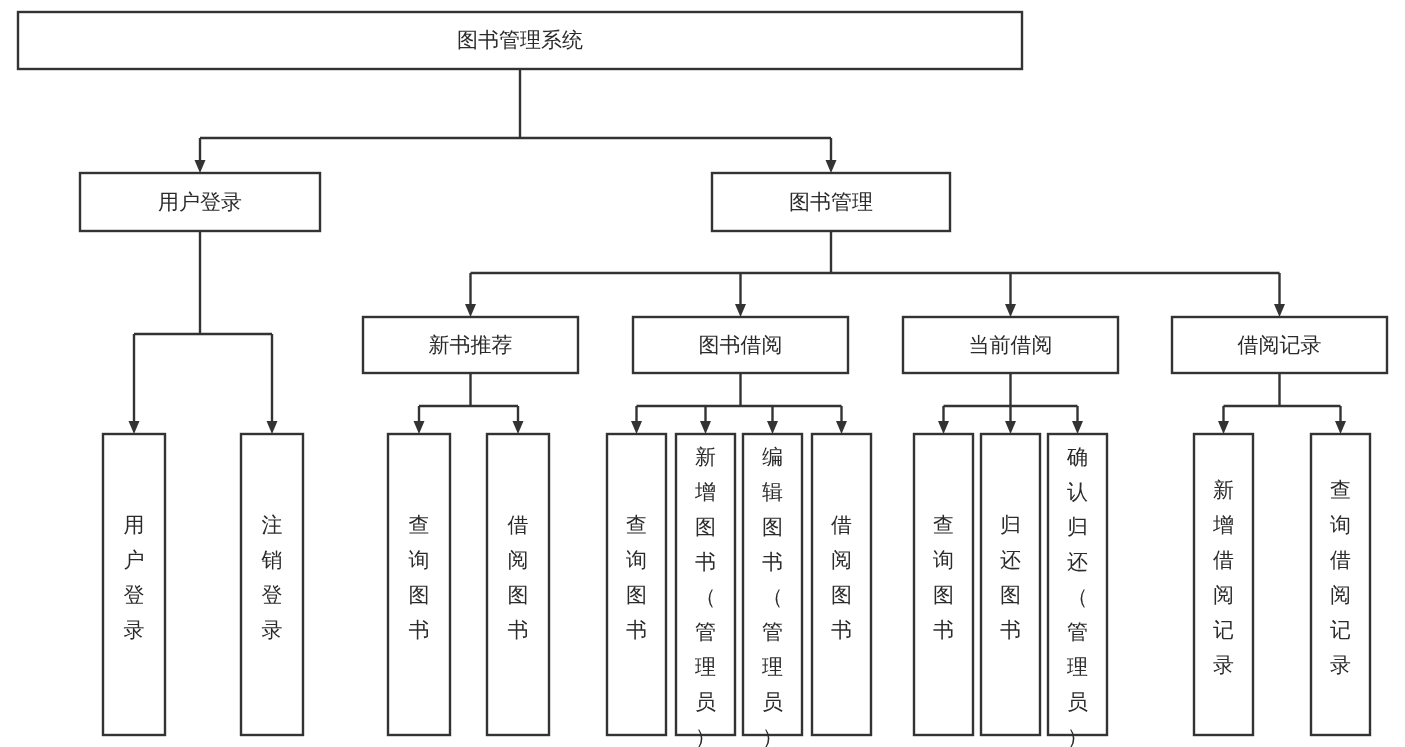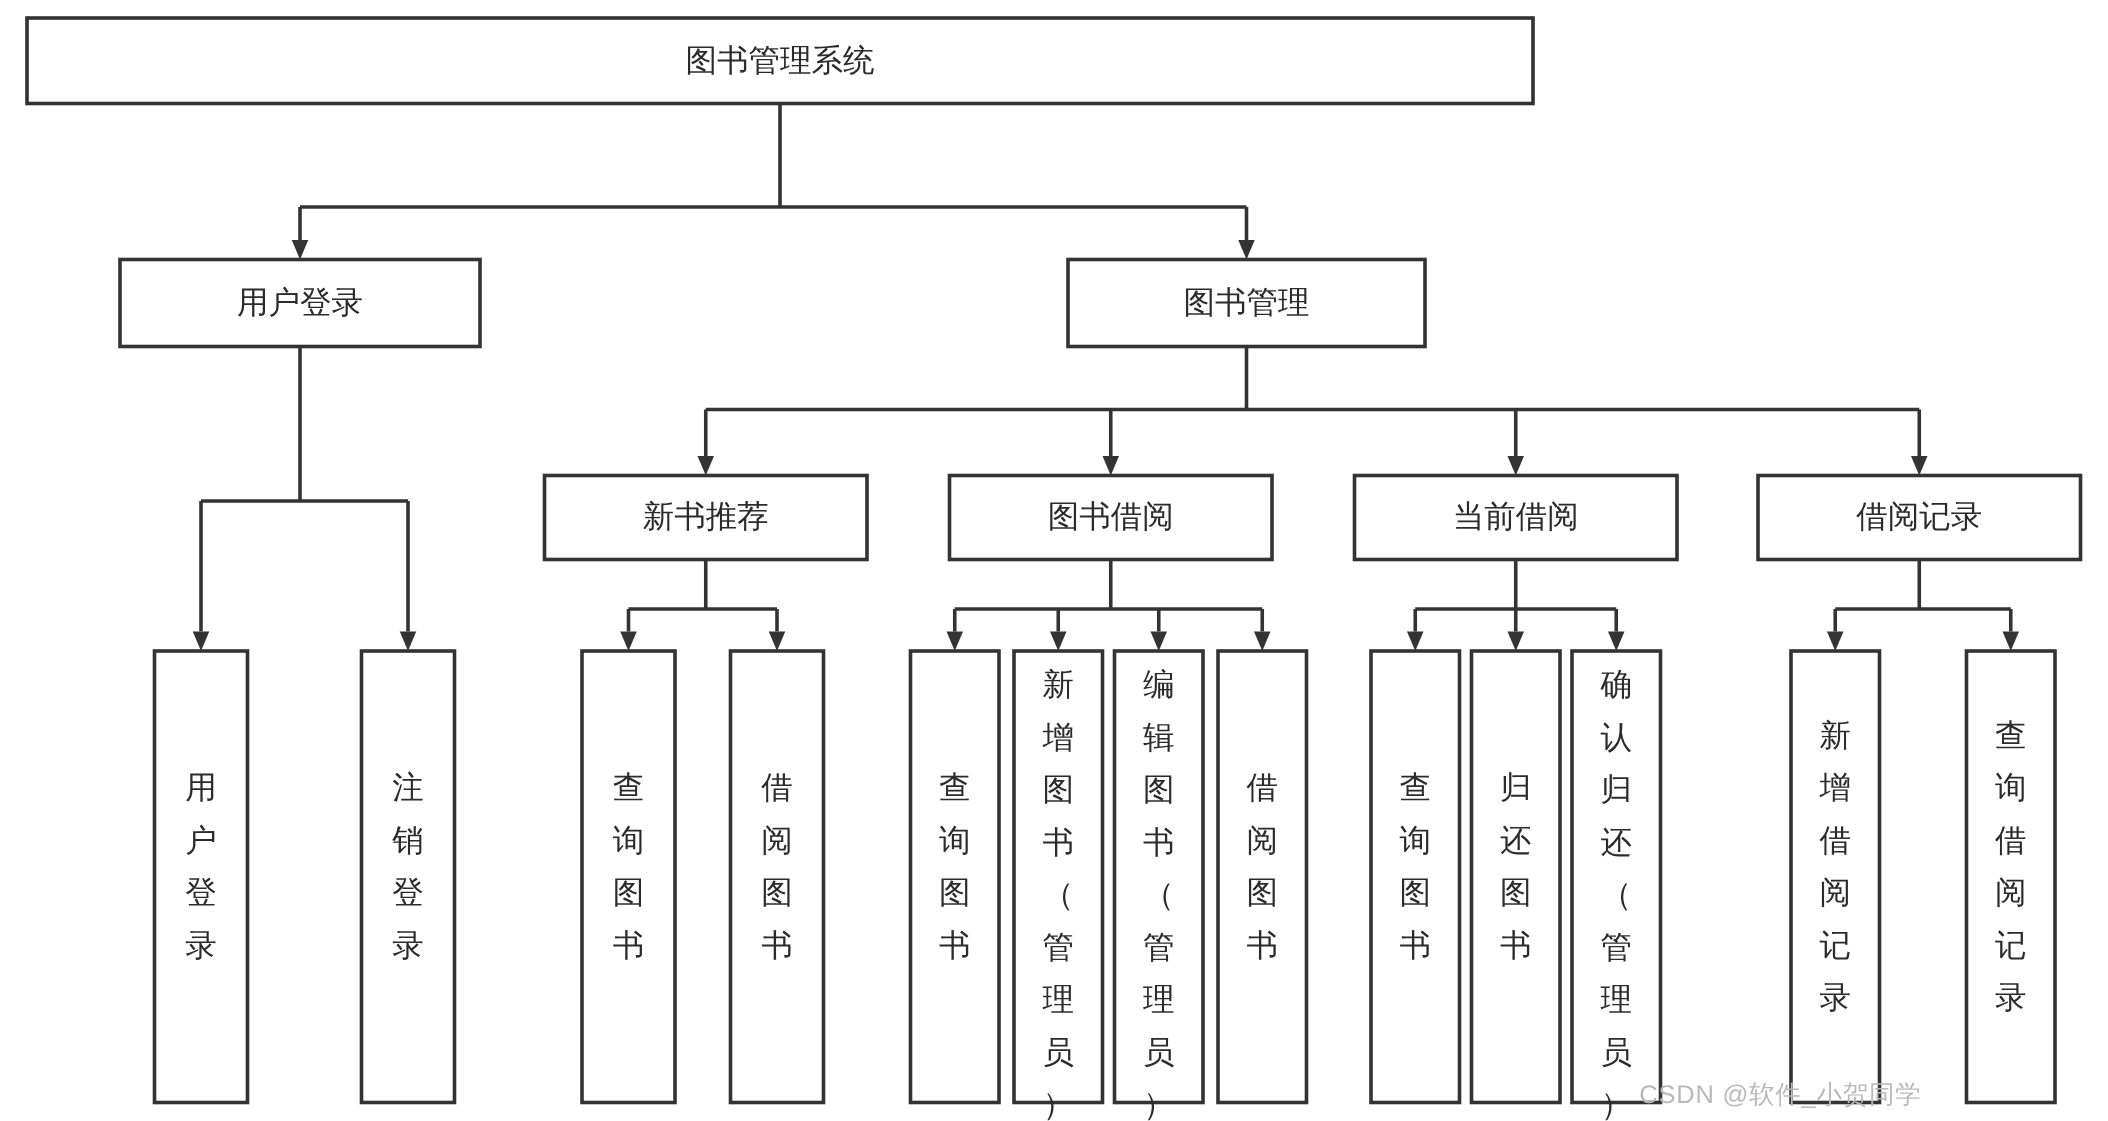--- a/index.html
+++ b/index.html
@@ -217,14 +217,13 @@
         <g>
           <rect class="node-rect" x="1194" y="434" width="59" height="301"></rect>
           <text class="node-label-v" x="1223.5" y="497"><tspan x="1223.5" dy="0">新</tspan><tspan x="1223.5" dy="35">增</tspan><tspan x="1223.5" dy="35">借</tspan><tspan x="1223.5" dy="35">阅</tspan><tspan x="1223.5" dy="35">记</tspan><tspan x="1223.5" dy="35">录</tspan></text>
         </g>
         <g>
           <rect class="node-rect" x="1311" y="434" width="59" height="301"></rect>
           <text class="node-label-v" x="1340.5" y="497"><tspan x="1340.5" dy="0">查</tspan><tspan x="1340.5" dy="35">询</tspan><tspan x="1340.5" dy="35">借</tspan><tspan x="1340.5" dy="35">阅</tspan><tspan x="1340.5" dy="35">记</tspan><tspan x="1340.5" dy="35">录</tspan></text>
         </g>
       </g>
   </svg>
-  <div class="watermark">CSDN @软件_小贺同学</div>
 </div>
 
 </body></html>

